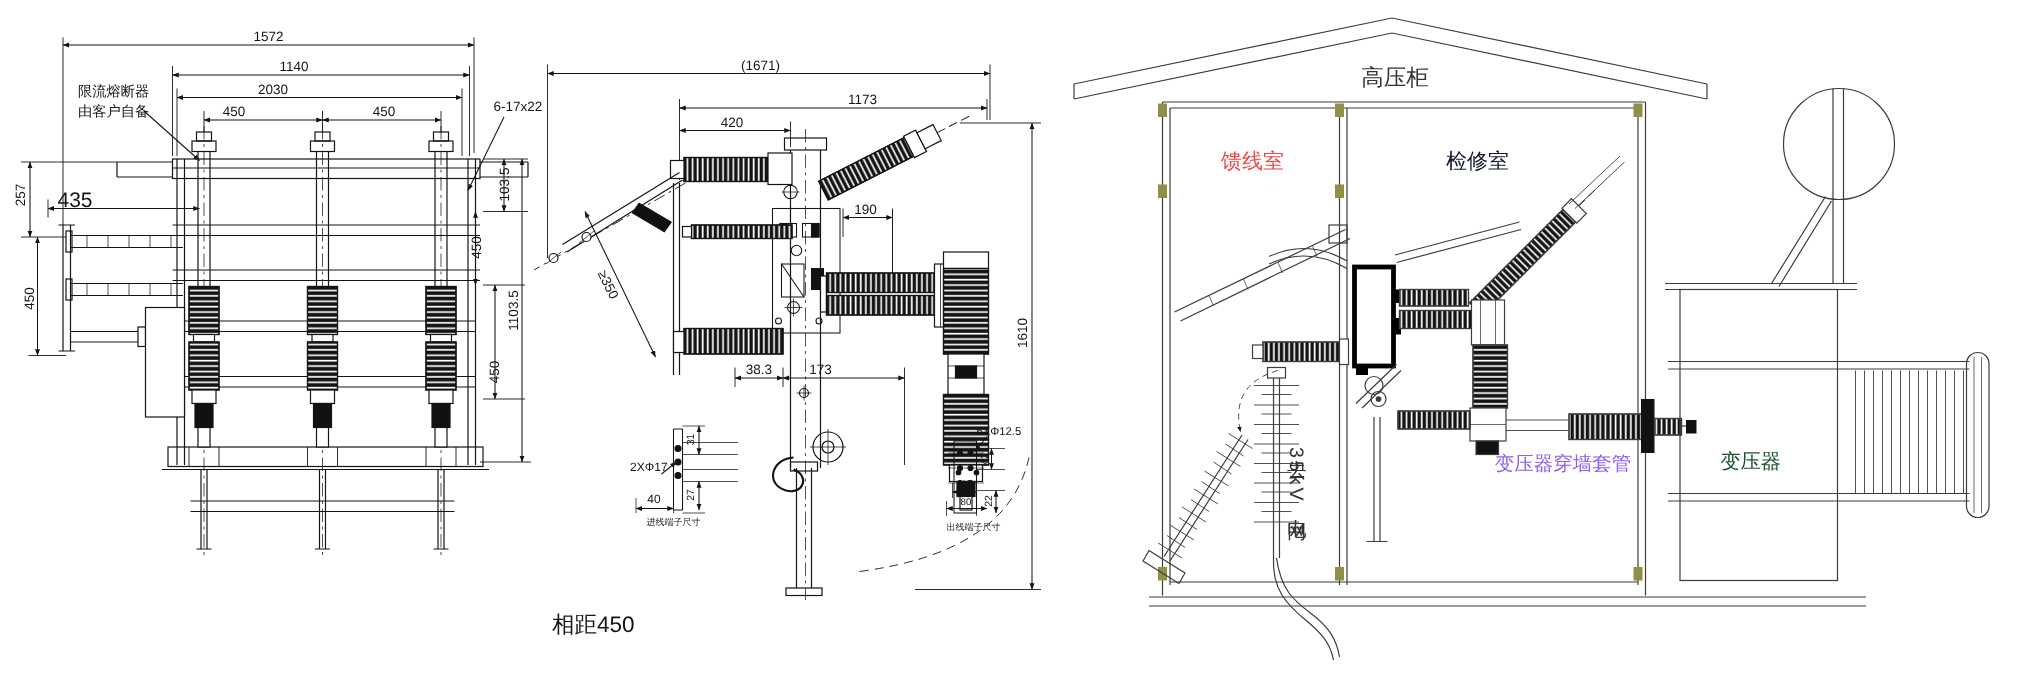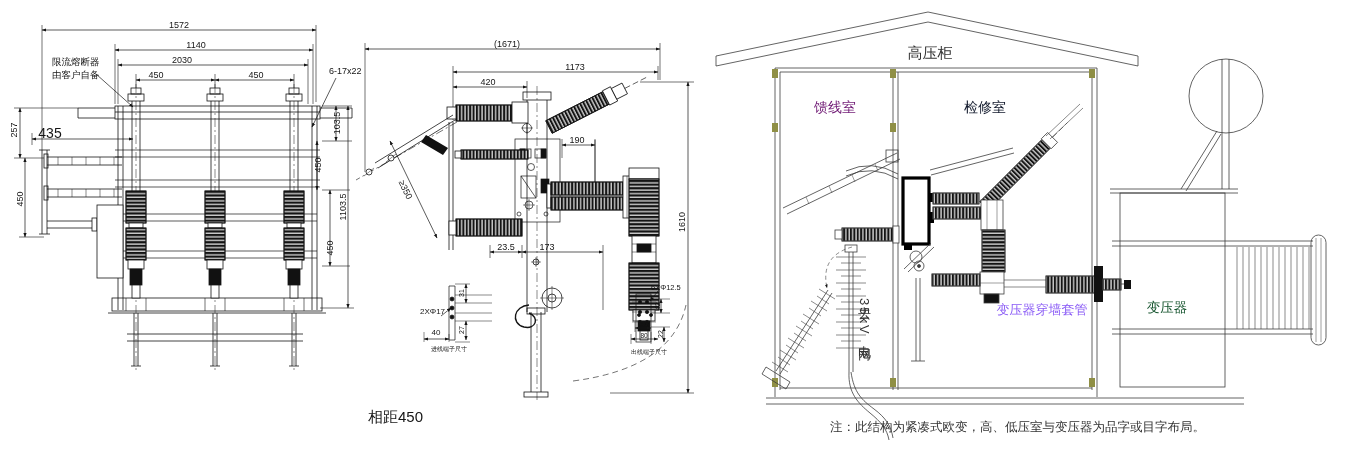--- a/index.html
+++ b/index.html
@@ -373,36 +373,35 @@
 <div class="lab" style="left:52px;top:57px;font-size:9.5px">限流熔断器</div>
 <div class="lab" style="left:52px;top:70px;font-size:9.5px">由客户自备</div>
 <div class="lab" style="left:329px;top:67px;font-size:9px">6-17x22</div>
 <div class="lab" style="left:368px;top:409px;font-size:15px">相距450</div>
 
 <div class="lab cc" style="left:507px;top:44px;font-size:9px">(1671)</div>
 <div class="lab cc" style="left:575px;top:67px;font-size:9px">1173</div>
 <div class="lab cc" style="left:488px;top:82px;font-size:9px">420</div>
 <div class="lab cc" style="left:577px;top:140px;font-size:9px">190</div>
 <div class="lab ra" style="left:405px;top:190px;font-size:9px">≥350</div>
-<div class="lab cc" style="left:506px;top:247px;font-size:9px">23.5</div>
+<div class="lab cc" style="left:506px;top:247px;font-size:9px">38.3</div>
 <div class="lab cc" style="left:547px;top:247px;font-size:9px">173</div>
 <div class="lab rot" style="left:682px;top:222px;font-size:9px">1610</div>
 <div class="lab" style="left:420px;top:308px;font-size:8px">2XΦ17</div>
 <div class="lab cc" style="left:436px;top:333px;font-size:8px">40</div>
 <div class="lab rot" style="left:461px;top:293px;font-size:7px">31</div>
 <div class="lab rot" style="left:461px;top:330px;font-size:7px">27</div>
 <div class="lab cc" style="left:449px;top:349px;font-size:6px">进线端子尺寸</div>
 <div class="lab" style="left:651px;top:284px;font-size:7.5px">6XΦ12.5</div>
 <div class="lab rot" style="left:657px;top:306px;font-size:7px">42</div>
 <div class="lab rot" style="left:660px;top:334px;font-size:7px">22</div>
 <div class="lab cc" style="left:644px;top:324px;font-size:6.5px">40</div>
 <div class="lab cc" style="left:644px;top:336px;font-size:6.5px">80</div>
 <div class="lab cc" style="left:649px;top:352px;font-size:6px">出线端子尺寸</div>
 
 <div class="lab cc" style="left:930px;top:52px;font-size:15px;color:#333">高压柜</div>
-<div class="lab cc" style="left:835px;top:107px;font-size:14px;color:#701a75">馈线室</div>
+<div class="lab cc" style="left:835px;top:107px;font-size:14px;color:#ef4444">馈线室</div>
 <div class="lab cc" style="left:985px;top:107px;font-size:14px;color:#0f172a">检修室</div>
 <div class="lab vert" style="left:858px;top:296px;font-size:13px;color:#333">去35kV电网</div>
 <div class="lab cc" style="left:1042px;top:309px;font-size:13px;color:#8b5cf6">变压器穿墙套管</div>
 <div class="lab cc" style="left:1167px;top:308px;font-size:13.5px;color:#14532d">变压器</div>
-<div class="lab" style="left:830px;top:421px;font-size:12.5px;color:#333">注：此结构为紧凑式欧变，高、低压室与变压器为品字或目字布局。</div>
 
 </div>
 
 </body></html>

